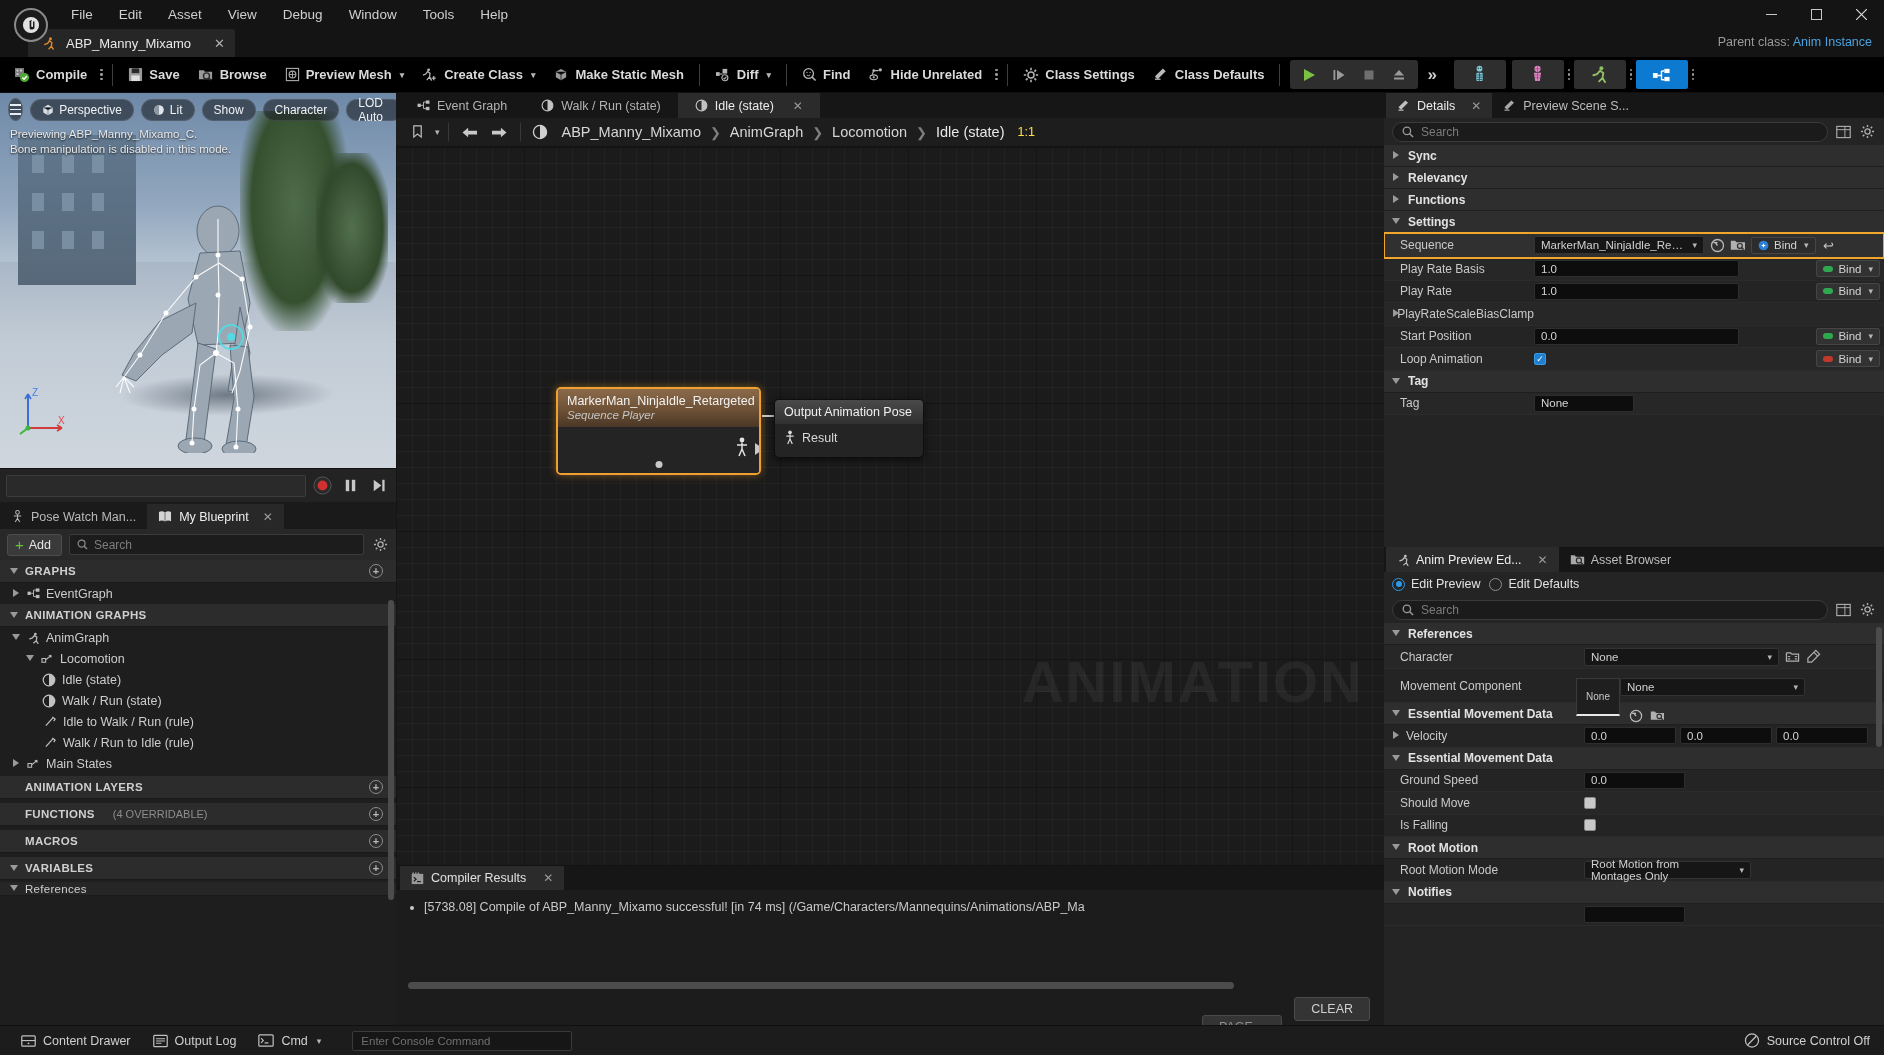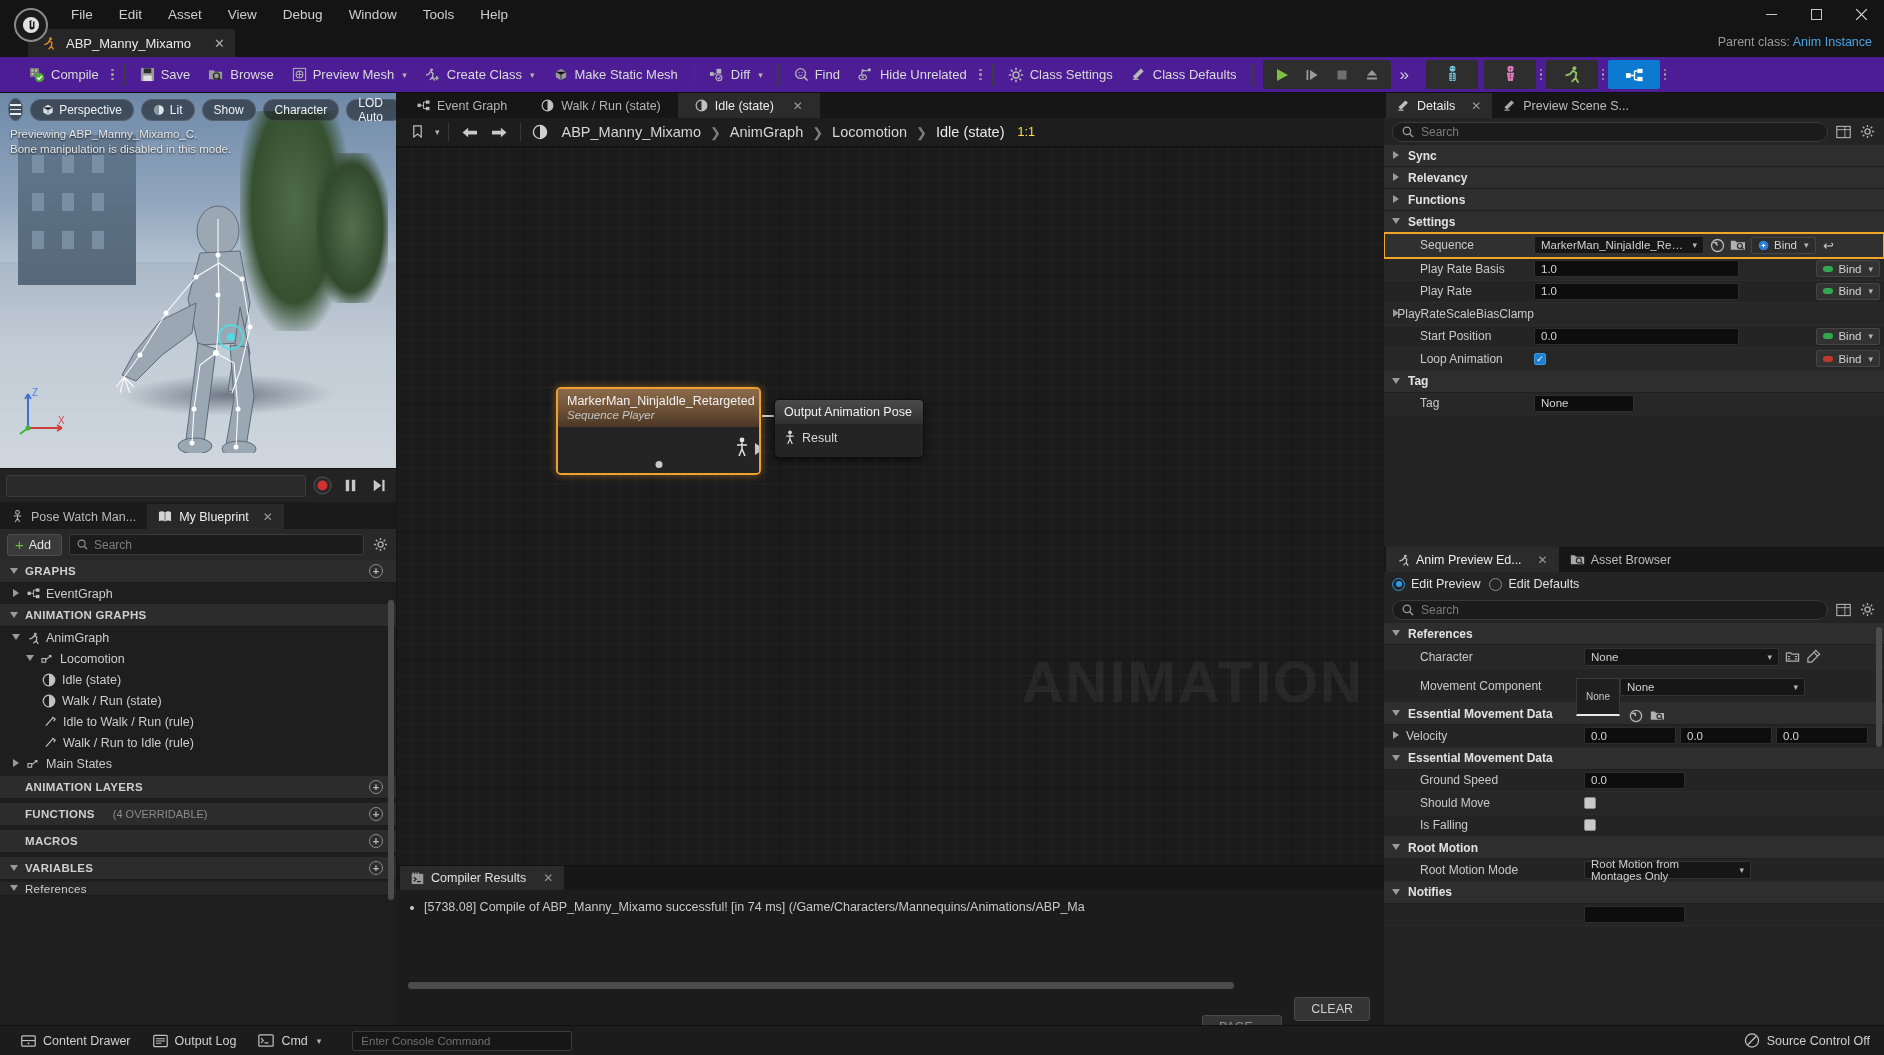--- a/index.html
+++ b/index.html
@@ -47,22 +47,22 @@
     font-size: 13px; color: #e8e8e8; gap: 9px; min-width: 188px;
   }
   .asset-tab .tabclose { margin-left: auto; font-size: 13px; color: #b0b0b0; padding-left:14px;}
   .parent-class {
     position: absolute; right: 12px; top: 6px; font-size: 12.5px; color: #9a9a9a;
   }
   .parent-class b { color: #4aa3e0; font-weight: normal; }
 
   
   .toolbar {
-    height: 36px; background: #4c1d95; display: flex; align-items: center;
-    border-bottom: 1px solid #101010; flex: 0 0 36px; padding-left: 20px; gap: 0;
+    height: 36px; background: #000000; display: flex; align-items: center;
+    border-bottom: 1px solid #101010; flex: 0 0 36px; padding-left: 5px; gap: 0; font-weight: bold;
   }
   .tb-item {
     display: flex; align-items: center; gap: 6px; padding: 4px 9px; height: 28px;
     font-size: 13px; color: #dadada; border-radius: 2px; cursor: default; white-space: nowrap;
   }
   .tb-sep { width: 1px; height: 22px; background: #3d3d3d; margin: 0 6px; }
   .tb-dots { width: 10px; display:flex; flex-direction:column; gap:2px; align-items:center; padding: 4px 4px; }
   .tb-dots i { width: 2.5px; height: 2.5px; background: #9a9a9a; border-radius: 50%; display:block;}
   .caret { font-size: 9px; color: #b5b5b5; margin-left: 2px;}
   .play-group { display:flex; align-items:center; background:#2e2e2e; border-radius:3px; padding: 1px 4px; margin-left:4px;}
@@ -220,21 +220,21 @@
   .rsearchrow { height:27px; background:#242424; display:flex; align-items:center; gap:7px; padding: 0 8px; flex:0 0 27px;}
   .rsearch { flex:1; height:20px; background:#1b1b1b; border:1px solid #3a3a3a; border-radius:10px;
     display:flex; align-items:center; gap:7px; padding: 0 9px; font-size:12px; color:#7b7b7b;}
   .rsq { width:17px; height:17px; display:flex; align-items:center; justify-content:center;}
 
   .details-scroll { flex:1; overflow:hidden; position:relative; background:#242424;}
   .cat-row { height:22px; background:#2e2e2e; display:flex; align-items:center; gap:7px;
     font-size:12px; font-weight:bold; color:#e2e2e2; padding-left:8px; border-bottom:1px solid #1f1f1f;}
   .prop-row { height:22.5px; display:flex; align-items:center; border-bottom:1px solid #2b2b2b; position:relative;}
   .prop-row:nth-child(even) { background:#272727;}
-  .prop-label { width:150px; flex:0 0 150px; font-size:12px; color:#c9c9c9; padding-left:36px;
+  .prop-label { width:150px; flex:0 0 150px; font-size:12px; color:#c9c9c9; padding-left:16px;
     display:flex; align-items:center; gap:5px;}
   .prop-val { flex:1; display:flex; align-items:center; gap:5px; padding-right:4px;}
   .txtinput { background:#0d0d0d; border:1px solid #2e2e2e; border-radius:2px; height:17px;
     font-size:11.5px; color:#d4d4d4; padding: 0 6px; display:flex; align-items:center;}
   .combo { background:#161616; border:1px solid #333; border-radius:2px; height:18px;
     font-size:11.5px; color:#d0d0d0; padding: 0 6px; display:flex; align-items:center;
     justify-content:space-between; gap:6px;}
   .bindbtn { background:#323232; border:1px solid #454545; border-radius:2px; height:17px;
     display:flex; align-items:center; gap:5px; padding: 0 6px; font-size:11.5px; color:#d2d2d2;}
   .bind-dot { width:10px; height:6px; border-radius:3px; display:inline-block;}

